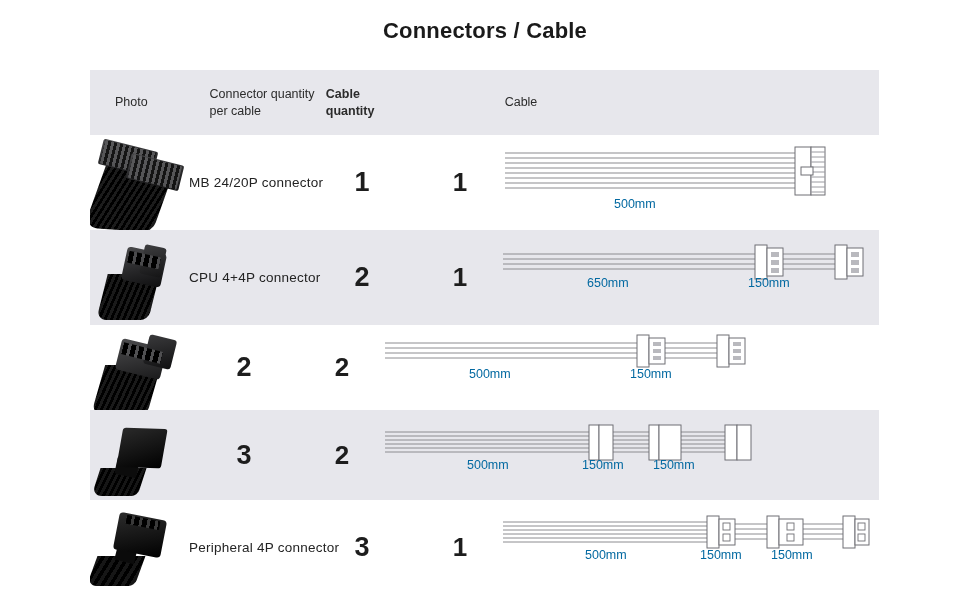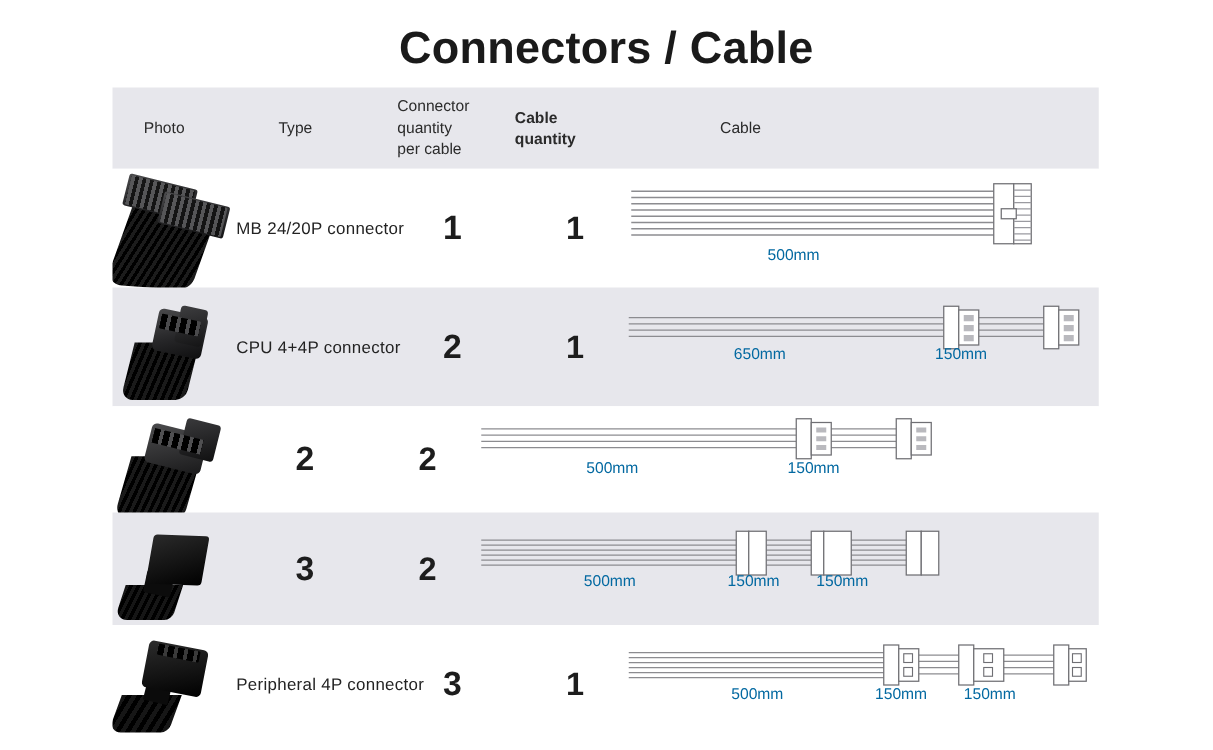--- a/index.html
+++ b/index.html
@@ -15,21 +15,21 @@
     overflow: hidden;
   }
   .page {
     position: relative;
     width: 970px;
     height: 600px;
   }
   
   .title {
     text-align: center;
-    font-size: 36px;
+    font-size: 22px;
     font-weight: bold;
     letter-spacing: 0.2px;
     color: #1a1a1a;
     padding-top: 20px;
     line-height: 1;
   }
   
   .table {
     position: absolute;
     left: 90px;
@@ -229,23 +229,20 @@
 
 <div class="page">
 
   <div class="title">Connectors / Cable</div>
 
   <div class="table">
 
     <div class="row header shaded">
       <div class="c-photo hcell left h-photo">
         <span>Photo</span>
-      </div>
-      <div class="c-type hcell left h-type">
-        <span>Type</span>
       </div>
       <div class="c-cqpc hcell left h-cqpc">
         <span>
           <span>Connector quantity</span><br>
           <span>per cable</span>
         </span>
       </div>
       <div class="c-cq hcell left h-cq">
         <span>
           <span>Cable</span><br>

